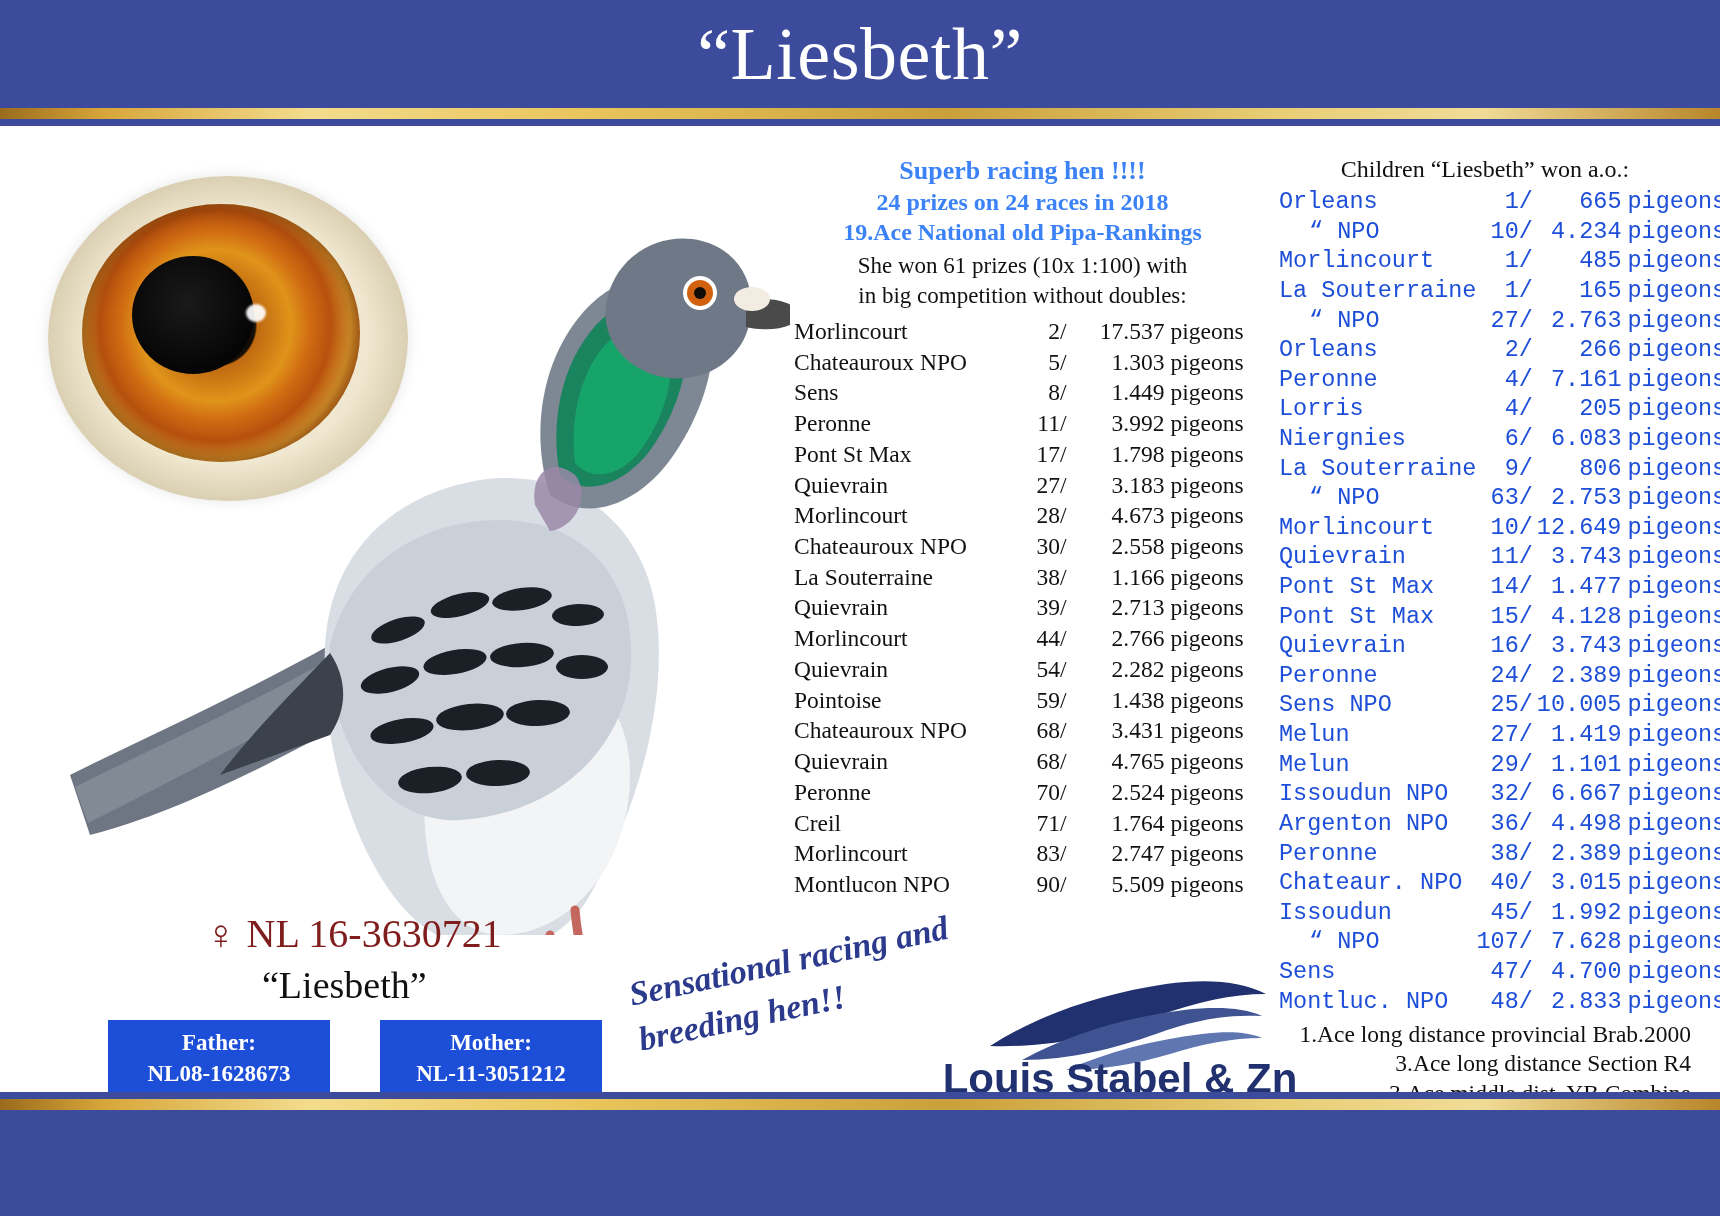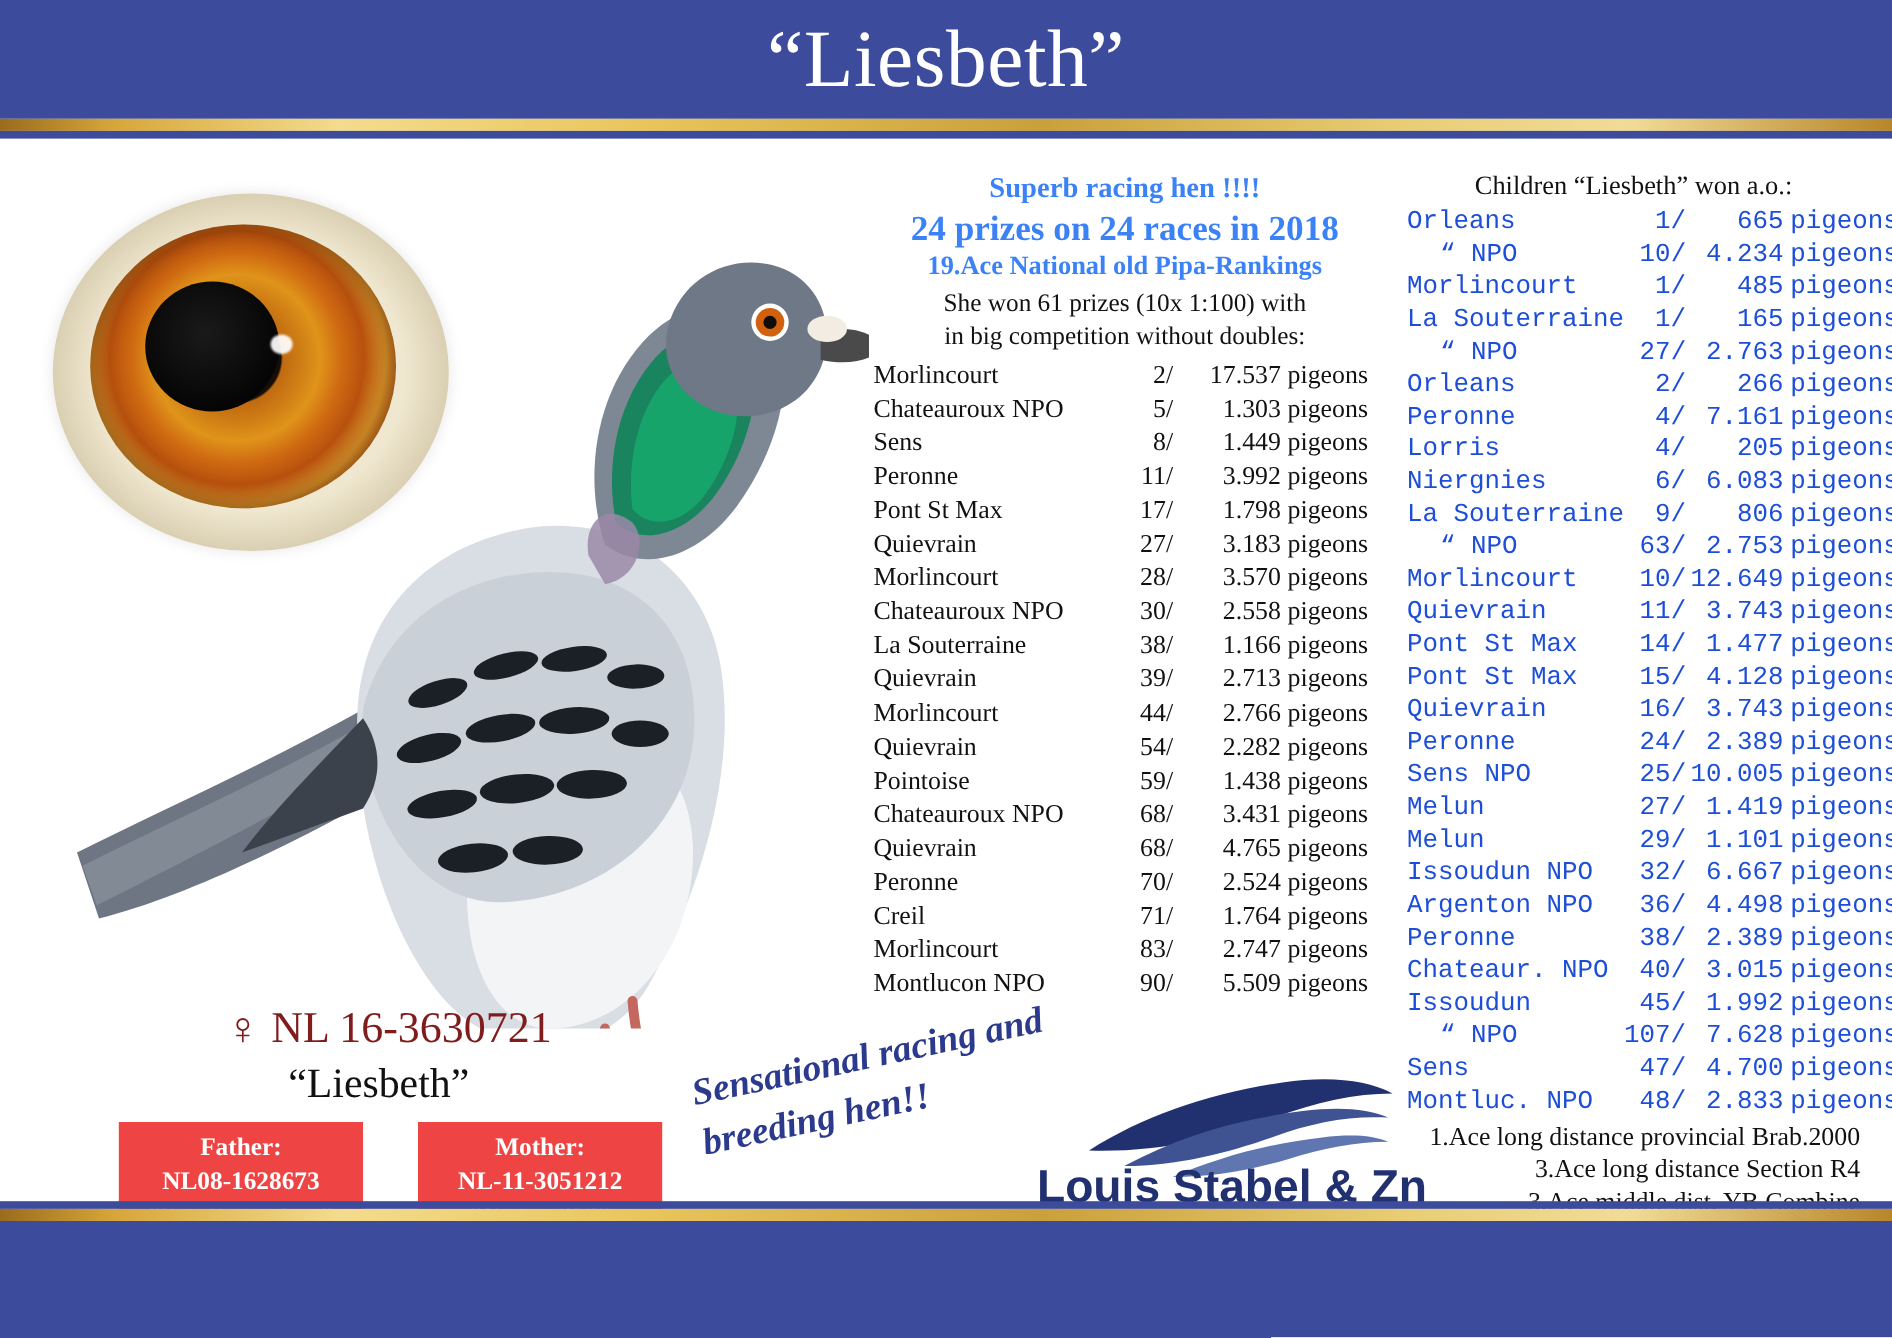--- a/index.html
+++ b/index.html
@@ -148,21 +148,21 @@
     top: 963px;
     font-size: 38px;
     color: #111111;
     font-family: "Liberation Serif", serif;
     white-space: nowrap;
   }
 
   
   .parent-box {
     position: absolute;
-    background: #ef4444;
+    background: #1d4ed8;
     color: #ffffff;
     text-align: center;
     padding: 8px 10px 11px 10px;
     font-family: "Liberation Serif", serif;
     font-weight: bold;
     box-sizing: border-box;
   }
   .parent-box .line {
     font-size: 23px;
     line-height: 1.33;
@@ -178,21 +178,21 @@
     top: 155px;
     width: 465px;
   }
   .center-head {
     text-align: center;
     font-family: "Liberation Serif", serif;
     font-weight: bold;
     color: #3b82f6;
   }
   .center-head .h1 { font-size: 26px; line-height: 1.22; }
-  .center-head .h2 { font-size: 32px; line-height: 1.25; }
+  .center-head .h2 { font-size: 24px; line-height: 1.25; }
   .center-head .h3 { font-size: 24px; line-height: 1.25; }
   .center-sub {
     text-align: center;
     font-family: "Liberation Serif", serif;
     font-size: 23px;
     line-height: 1.3;
     color: #111111;
     margin-top: 4px;
   }
   .race-table {
@@ -458,21 +458,21 @@
           </tr>
           <tr>
             <td class="place">Quievrain</td>
             <td class="pos">27/</td>
             <td class="cnt">3.183</td>
             <td class="unit">pigeons</td>
           </tr>
           <tr>
             <td class="place">Morlincourt</td>
             <td class="pos">28/</td>
-            <td class="cnt">3.570</td>
+            <td class="cnt">4.673</td>
             <td class="unit">pigeons</td>
           </tr>
           <tr>
             <td class="place">Chateauroux NPO</td>
             <td class="pos">30/</td>
             <td class="cnt">2.558</td>
             <td class="unit">pigeons</td>
           </tr>
           <tr>
             <td class="place">La Souterraine</td>

